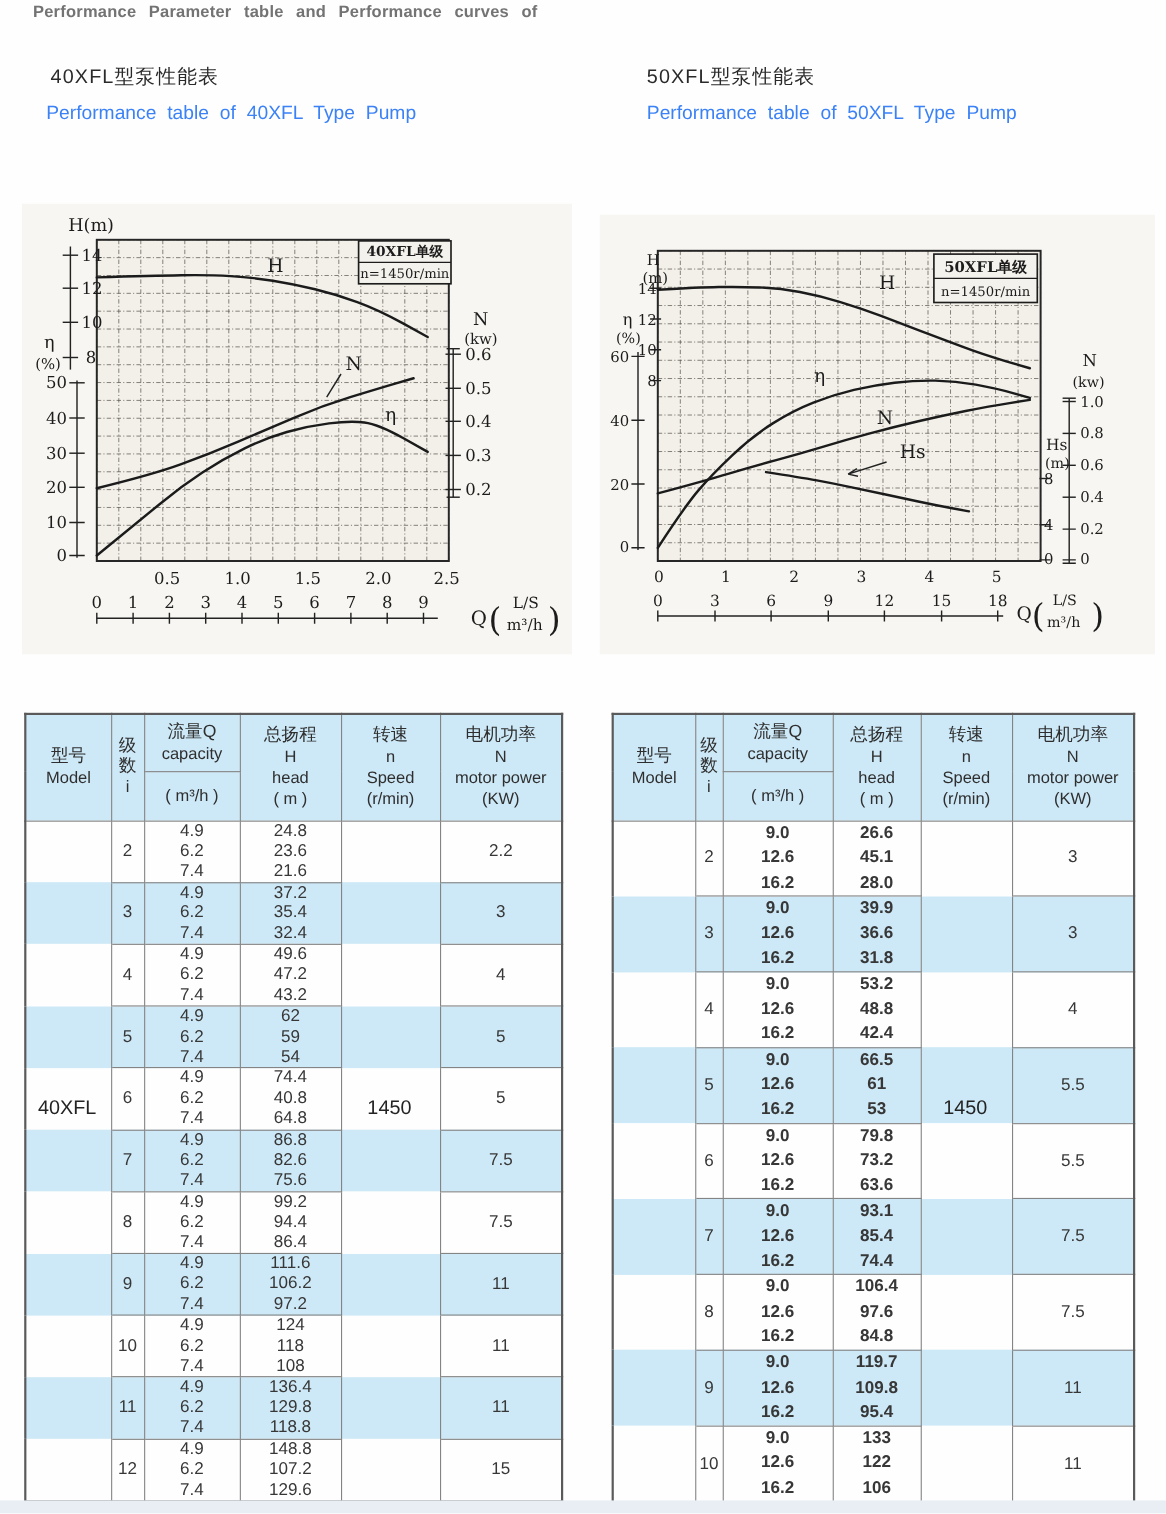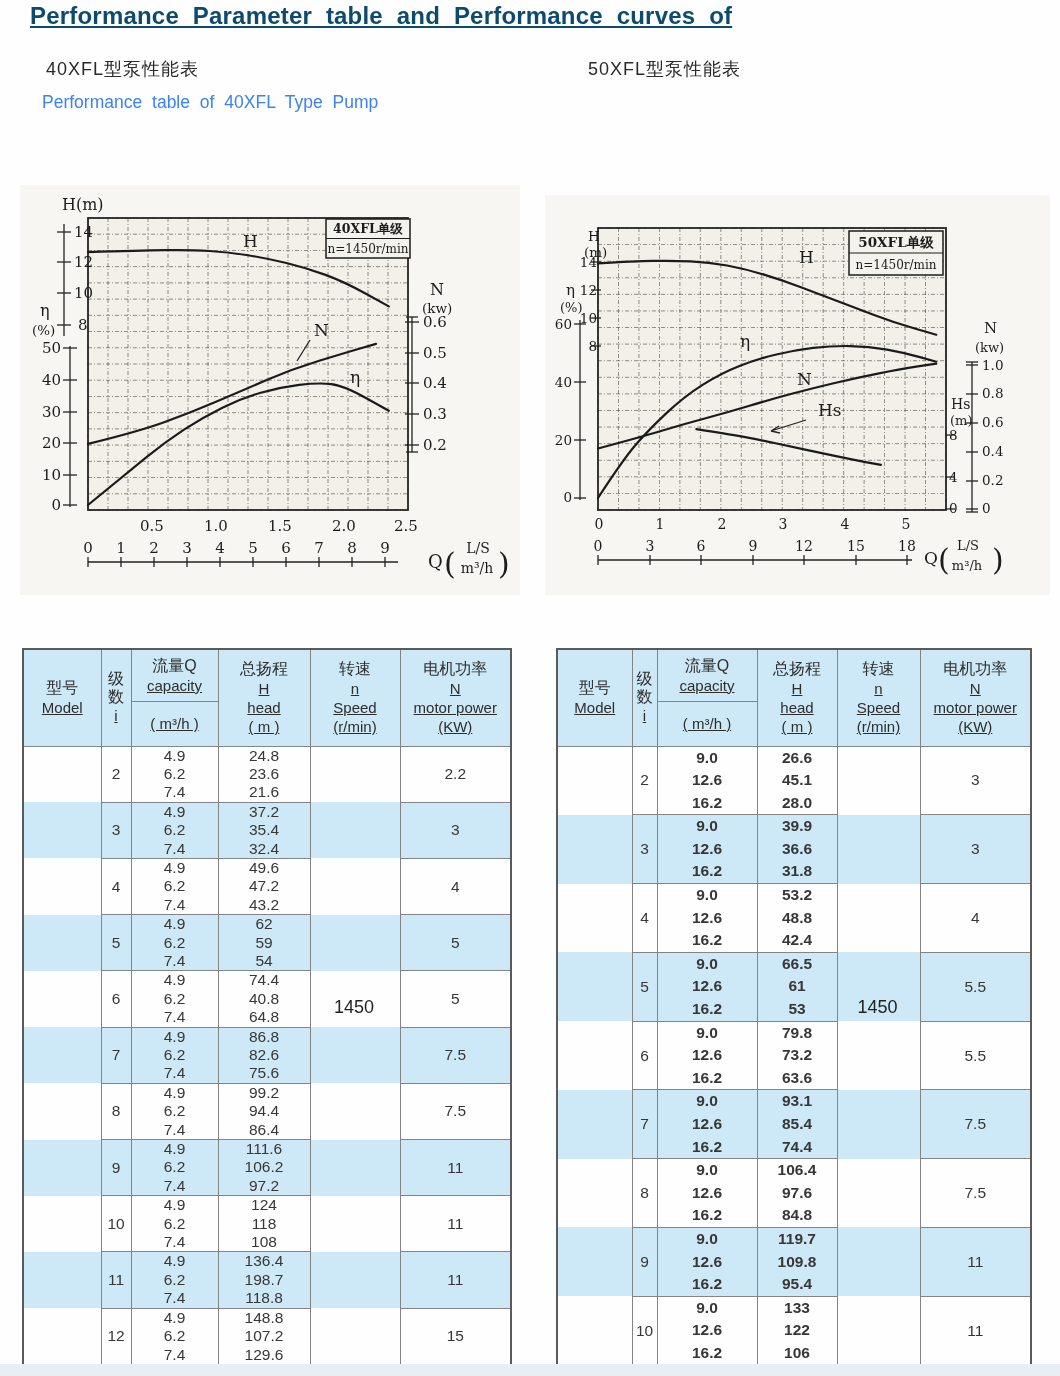--- a/index.html
+++ b/index.html
@@ -1,20 +1,20 @@
 <!DOCTYPE html>
 <html><head>
 <meta charset="utf-8">
 <style>
   * { margin:0; padding:0; box-sizing:border-box; }
   body { background:#ffffff; font-family:"Liberation Sans","DejaVu Sans",sans-serif; }
   .page { position:relative; width:1060px; height:1376px; background:#fefefe; overflow:hidden; }
 
-  .main-title { position:absolute; left:30px; top:2px; font-size:24px; font-weight:bold;
-    color:#0c4a6e; word-spacing:7px; letter-spacing:.2px;text-decoration:underline; }
+  .main-title { position:absolute; left:30px; top:2px; font-size:15px; font-weight:bold;
+    color:#737373; word-spacing:7px; letter-spacing:.2px; }
 
   .sub-zh { position:absolute; font-size:18px; color:#2a2a2a; letter-spacing:1px; }
   .sub-en { position:absolute; font-size:17.5px; color:#3b82f6; word-spacing:5px; }
 
   .chart-svg { position:absolute; }
   .chart-svg text { font-family:"DejaVu Serif","Liberation Serif",serif; fill:#1c1c1c; }
   .gl   { stroke:#4b473f; stroke-width:.75; stroke-dasharray:4 2 1 2; opacity:.8; }
   .plotborder { fill:none; stroke:#262626; stroke-width:1.8; }
   .ink  { stroke:#222; stroke-width:1.3; fill:none; }
   .curve{ fill:none; stroke:#1b1b1b; stroke-width:2.2; stroke-linecap:round; }
@@ -27,21 +27,21 @@
   .legend-s { font-size:12px; text-anchor:middle; }
   .paren { font-size:30px; font-weight:200; }
 
   .twrap { position:absolute; width:488px; height:713px; }
   .ptable { width:100%; height:100%; border-collapse:collapse; table-layout:fixed;
     border:2px solid #5a5a5a; color:#373737; }
   .ptable th, .ptable td { border:1px solid #848484; text-align:center; vertical-align:middle; padding:0; }
   .ptable thead th { background:#cde8f6; font-weight:normal; color:#2e2e2e; }
   .ptable tbody tr.alt { background:#cde8f6; }
   .hz { font-size:16px; line-height:20px; }
-  .he { font-size:15px; line-height:19px;text-decoration:underline; }
+  .he { font-size:15px; line-height:19px; }
   .cell-model, .cell-speed { border-top:none !important; border-bottom:none !important; background:transparent; }
   .cell-i, .cell-n { font-size:15.5px; }
   .cell-q div, .cell-h div { font-size:15.5px; }
   .t40 tbody tr { height:56px; }
   .t50 tbody tr { height:68.4px; }
   .t40 .cell-q div, .t40 .cell-h div { line-height:18.4px; }
   .t50 .cell-q div, .t50 .cell-h div { line-height:22.6px;font-weight:bold; }
   .mlabel { position:absolute; top:97px; height:616px; display:flex; align-items:center;
     justify-content:center; font-size:18px; color:#232323; pointer-events:none; }
   .mlabel span { transform:translateY(-46px); }
@@ -51,20 +51,21 @@
 </head>
 <body>
 
 <div class="page">
 
   <div class="main-title">Performance Parameter table and Performance curves of</div>
 
   <div class="sub-zh" style="left:46px;top:57px">40XFL型泵性能表</div>
   <div class="sub-en" style="left:42px;top:92px">Performance table of 40XFL Type Pump</div>
   <div class="sub-zh" style="left:588px;top:57px">50XFL型泵性能表</div>
+  <div class="sub-en" style="left:588px;top:92px">Performance table of 50XFL Type Pump</div>
 
   <svg class="chart-svg" style="left:20px;top:185px" width="500" height="410" viewBox="20 185 500 410">
     <rect x="20" y="185" width="500" height="410" fill="#f7f6f2"></rect>
     <rect x="88" y="218" width="320" height="292" fill="#f2f0e9"></rect>
     <g id="grid0">
         <line x1="88" y1="218" x2="88" y2="510" class="gl"></line>
         <line x1="108" y1="218" x2="108" y2="510" class="gl"></line>
         <line x1="128" y1="218" x2="128" y2="510" class="gl"></line>
         <line x1="148" y1="218" x2="148" y2="510" class="gl"></line>
         <line x1="168" y1="218" x2="168" y2="510" class="gl"></line>
@@ -536,21 +537,21 @@
           <tr class="alt">
             <td class="cell-model"></td>
             <td class="cell-i">11</td>
             <td class="cell-q">
               <div>4.9</div>
               <div>6.2</div>
               <div>7.4</div>
             </td>
             <td class="cell-h">
               <div>136.4</div>
-              <div>198.7</div>
+              <div>129.8</div>
               <div>118.8</div>
             </td>
             <td class="cell-speed"></td>
             <td class="cell-n">11</td>
           </tr>
           <tr>
             <td class="cell-model"></td>
             <td class="cell-i">12</td>
             <td class="cell-q">
               <div>4.9</div>
@@ -560,20 +561,23 @@
             <td class="cell-h">
               <div>148.8</div>
               <div>107.2</div>
               <div>129.6</div>
             </td>
             <td class="cell-speed"></td>
             <td class="cell-n">15</td>
           </tr>
         </tbody>
     </table>
+    <div class="mlabel" style="left:0;width:78px">
+        <span>40XFL</span>
+      </div>
     <div class="mlabel" style="left:287px;width:90px">
         <span>1450</span>
       </div>
   </div>
 
   <div class="twrap" style="left:556px;top:648px;width:474px">
     <table class="ptable t50" id="table1">
       <colgroup>
           <col style="width:75px">
           <col style="width:25px">

